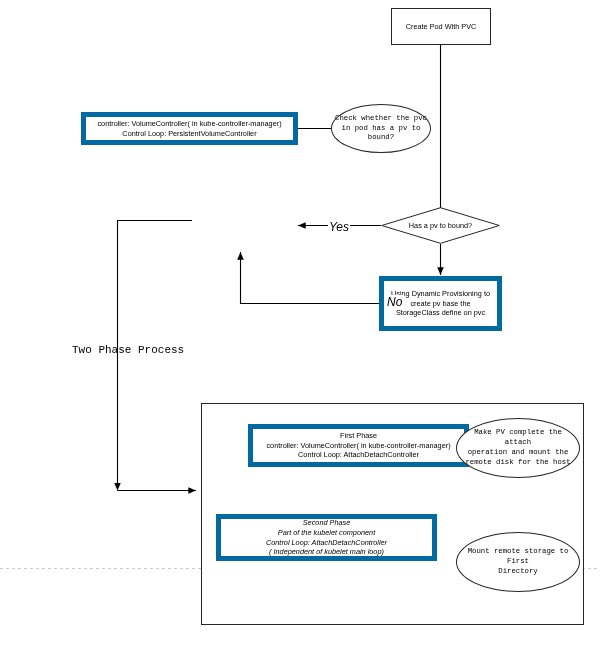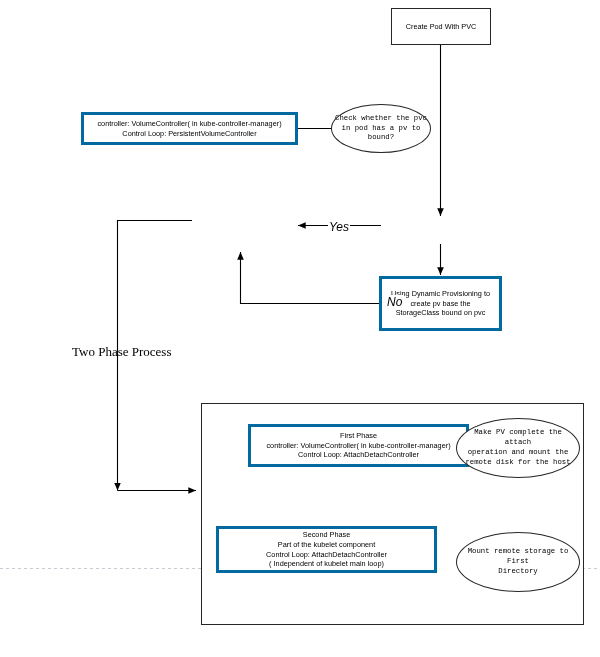--- a/index.html
+++ b/index.html
@@ -32,21 +32,21 @@
     color: #000000;
     font-size: 7.3px;
     line-height: 1.35;
     z-index: 3;
   }
   .node .txt {
     padding: 0 3px;
     white-space: pre-line;
   }
   .rect {
-    border: 3px solid #0369a1;
+    border: 5px solid #0369a1;
     background: #ffffff;
   }
   .rounded {
     border: 1px solid #262626;
     background: #ffffff;
     border-radius: 0;
   }
   .ellipse {
     border: 1px solid #262626;
     background: #ffffff;
@@ -82,24 +82,24 @@
     font-size: 12px;
     color: #000000;
     background: #ffffff;
     padding: 0 1px;
     z-index: 4;
     font-family: "Liberation Sans", sans-serif;
     font-style: italic;
   }
   .free-label {
     position: absolute;
-    font-size: 13px;
+    font-size: 11px;
     color: #000000;
     z-index: 4;
-    font-family: Liberation Serif, serif;
+    font-family: Liberation Mono, monospace;
     white-space: nowrap;
   }
 </style>
 </head>
 <body>
 
 <div id="canvas">
 
   <svg class="layer" viewBox="0 0 600 657">
     <defs>
@@ -156,41 +156,47 @@
     <span class="txt">controller: VolumeController( in kube-controller-manager)
 Control Loop: PersistentVolumeController</span>
   </div>
 
   <div class="node ellipse" style="left:331px; top:104px; width:100px; height:49px;">
     <span class="txt">Check whether the pvc
 in pod has a pv to
 bound?</span>
   </div>
 
+  <div class="diamond-wrap" style="left:381px; top:207px; width:119px; height:37px;">
+    <svg width="119" height="37" viewBox="0 0 119 37">
+      <polygon points="59.5,0.7 118.3,18.5 59.5,36.3 0.7,18.5" fill="#ffffff" stroke="#262626" stroke-width="1"></polygon>
+    </svg>
+    <div class="diamond-label">Has a pv to bound?</div>
+  </div>
 
 
   <div class="node rect" style="left:379px; top:276px; width:123px; height:55px;">
     <span class="txt">Using Dynamic Provisioning to
 create pv base the
-StorageClass bound on pvc</span>
+StorageClass define on pvc</span>
   </div>
 
   <div class="node rect" style="left:216px; top:424px; width:221px; height:43px; z-index:3;margin-left:32px;">
     <span class="txt">First Phase
 controller: VolumeController( in kube-controller-manager)
 Control Loop: AttachDetachController</span>
   </div>
 
   <div class="node ellipse" style="left:456px; top:418px; width:124px; height:60px; z-index:3;">
     <span class="txt">Make PV complete the attach
 operation and mount the
 remote disk for the host</span>
   </div>
 
-  <div class="node rect" style="left:216px; top:526px; width:221px; height:47px; z-index:3;">
+  <div class="node rect" style="left:216px; top:514px; width:221px; height:47px; z-index:3;font-style:italic;">
     <span class="txt">Second Phase
 Part of the kubelet component
 Control Loop: AttachDetachController
 ( Independent of kubelet main loop)</span>
   </div>
 
   <div class="node ellipse" style="left:456px; top:532px; width:124px; height:60px; z-index:3;">
     <span class="txt">Mount remote storage to First
 Directory</span>
   </div>

